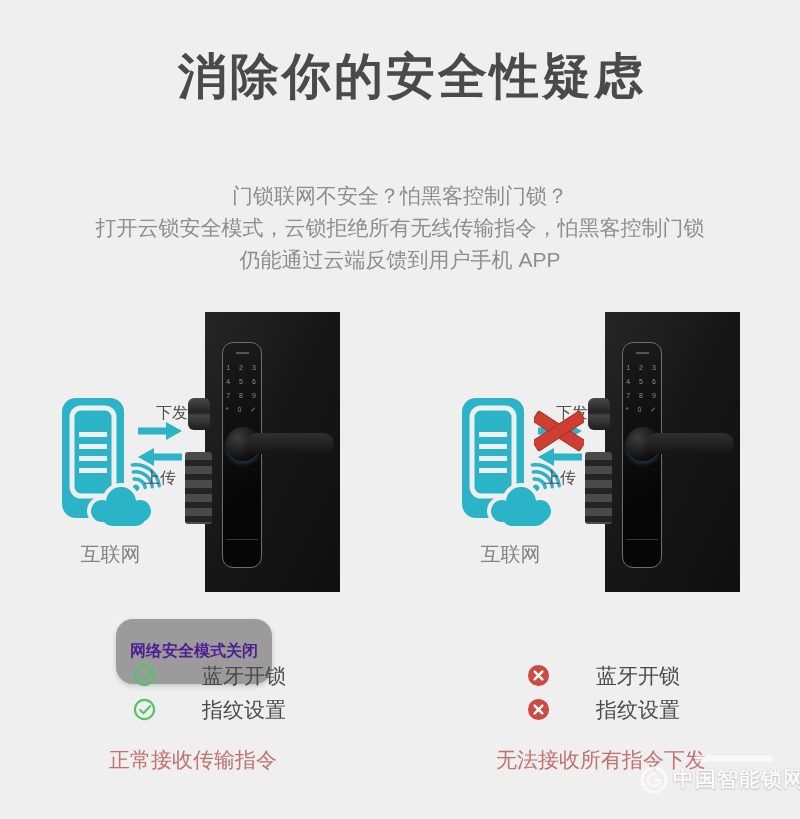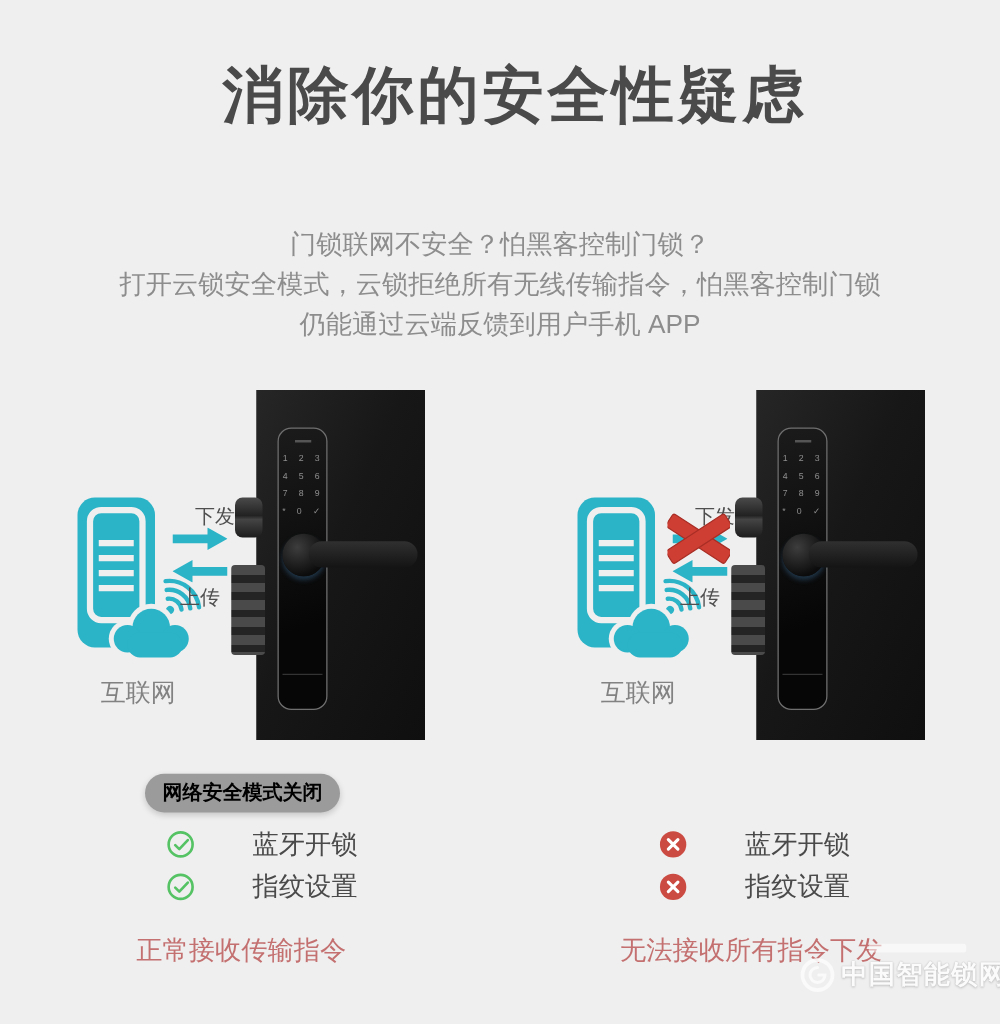--- a/index.html
+++ b/index.html
@@ -43,21 +43,21 @@
   .lbl-down{left:144px;top:103px;text-align:right;} .lbl-up{left:138px;top:168px;}
   .arrow{position:absolute;left:138px;width:44px;height:18px;}
   .arrow-down{top:122px;} .arrow-up{top:148px;}
   .server{position:absolute;left:58px;top:96px;}
   .internet-label{position:absolute;left:58px;top:228px;width:105px;text-align:center;
                   font-size:20px;color:#828282;margin-top:13px;}
   .red-x{position:absolute;left:134px;top:108px;}
 
   
   .status-badge{position:absolute;top:619px;transform:translateX(-50%);white-space:nowrap;
-                color:#000000;font-size:16px;font-weight:700;padding:5px 14px;border-radius:17px;
+                color:#4c1d95;font-size:16px;font-weight:700;padding:22px 14px;border-radius:17px;
                 box-shadow:0 2px 5px rgba(0,0,0,0.18);}
   .badge-closed{left:194px;background:#9b9b9b;}
   .badge-open{left:587px;background:#2bb3c7;}
   .check-row{position:absolute;display:flex;align-items:flex-start;gap:35px;}
   .check-row .icon{width:23px;height:23px;flex:0 0 23px;}
   .check-row .lbl{font-size:21px;color:#4a4a4a;margin-left:11px;line-height:23px;}
   .row-l1{left:133px;top:664px;} .row-l2{left:133px;top:698px;}
   .row-r1{left:527px;top:664px;} .row-r2{left:527px;top:698px;}
   .footer-note{position:absolute;top:746px;transform:translateX(-50%);white-space:nowrap;
                font-size:21px;color:#c47070;}

